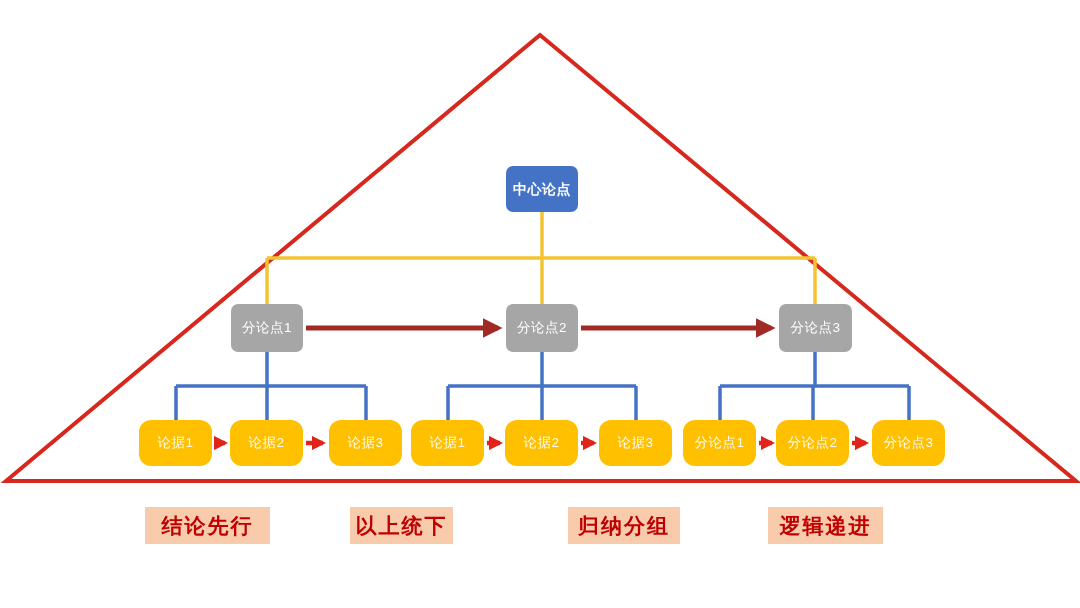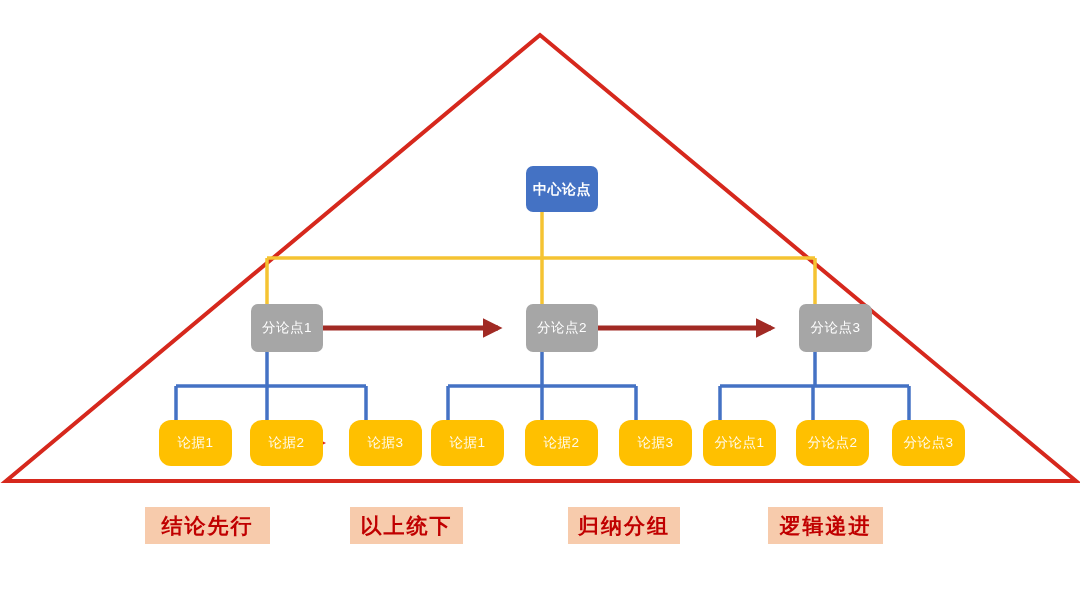--- a/index.html
+++ b/index.html
@@ -4,21 +4,21 @@
 <style>
   html, body { margin:0; padding:0; background:#ffffff; }
   .stage {
     position:relative; width:1080px; height:608px; background:#ffffff;
     font-family:"Liberation Sans", sans-serif; overflow:hidden;
   }
   .wires { position:absolute; left:0; top:0; width:1080px; height:608px; }
   .box {
     position:absolute; display:flex; align-items:center; justify-content:center;
     border-radius:7px; color:#ffffff; font-size:13.5px; letter-spacing:0.5px;
-    text-align:center; line-height:1;margin-left:20px;
+    text-align:center; line-height:1;
   }
   .box.top  { background:#4472C4; font-weight:bold; font-size:14px; }
   .box.mid  { background:#A6A6A6; }
   .box.leaf { background:#FFC000; color:rgba(255,255,255,0.93); border-radius:12px; }
   .principle {
     position:absolute; display:flex; align-items:center; justify-content:center;
     background:#F7CBAC; color:#C00000; font-weight:bold; font-size:21px;
     letter-spacing:2px; line-height:1;
   }
 </style>
@@ -93,17 +93,17 @@
 
   <div class="box leaf" style="left:411px;top:420px;width:73px;height:46px">论据1</div>
   <div class="box leaf" style="left:505px;top:420px;width:73px;height:46px">论据2</div>
   <div class="box leaf" style="left:599px;top:420px;width:73px;height:46px">论据3</div>
 
   <div class="box leaf" style="left:683px;top:420px;width:73px;height:46px">分论点1</div>
   <div class="box leaf" style="left:776px;top:420px;width:73px;height:46px">分论点2</div>
   <div class="box leaf" style="left:872px;top:420px;width:73px;height:46px">分论点3</div>
 
   <div class="principle" style="left:145px;top:507px;width:125px;height:37px">结论先行</div>
-  <div class="principle" style="left:350px;top:507px;width:113px;height:37px">以上统下</div>
+  <div class="principle" style="left:350px;top:507px;width:103px;height:37px">以上统下</div>
   <div class="principle" style="left:768px;top:507px;width:115px;height:37px">逻辑递进</div>
   <div class="principle" style="left:568px;top:507px;width:112px;height:37px">归纳分组</div>
 
 </div>
 
 </body></html>

